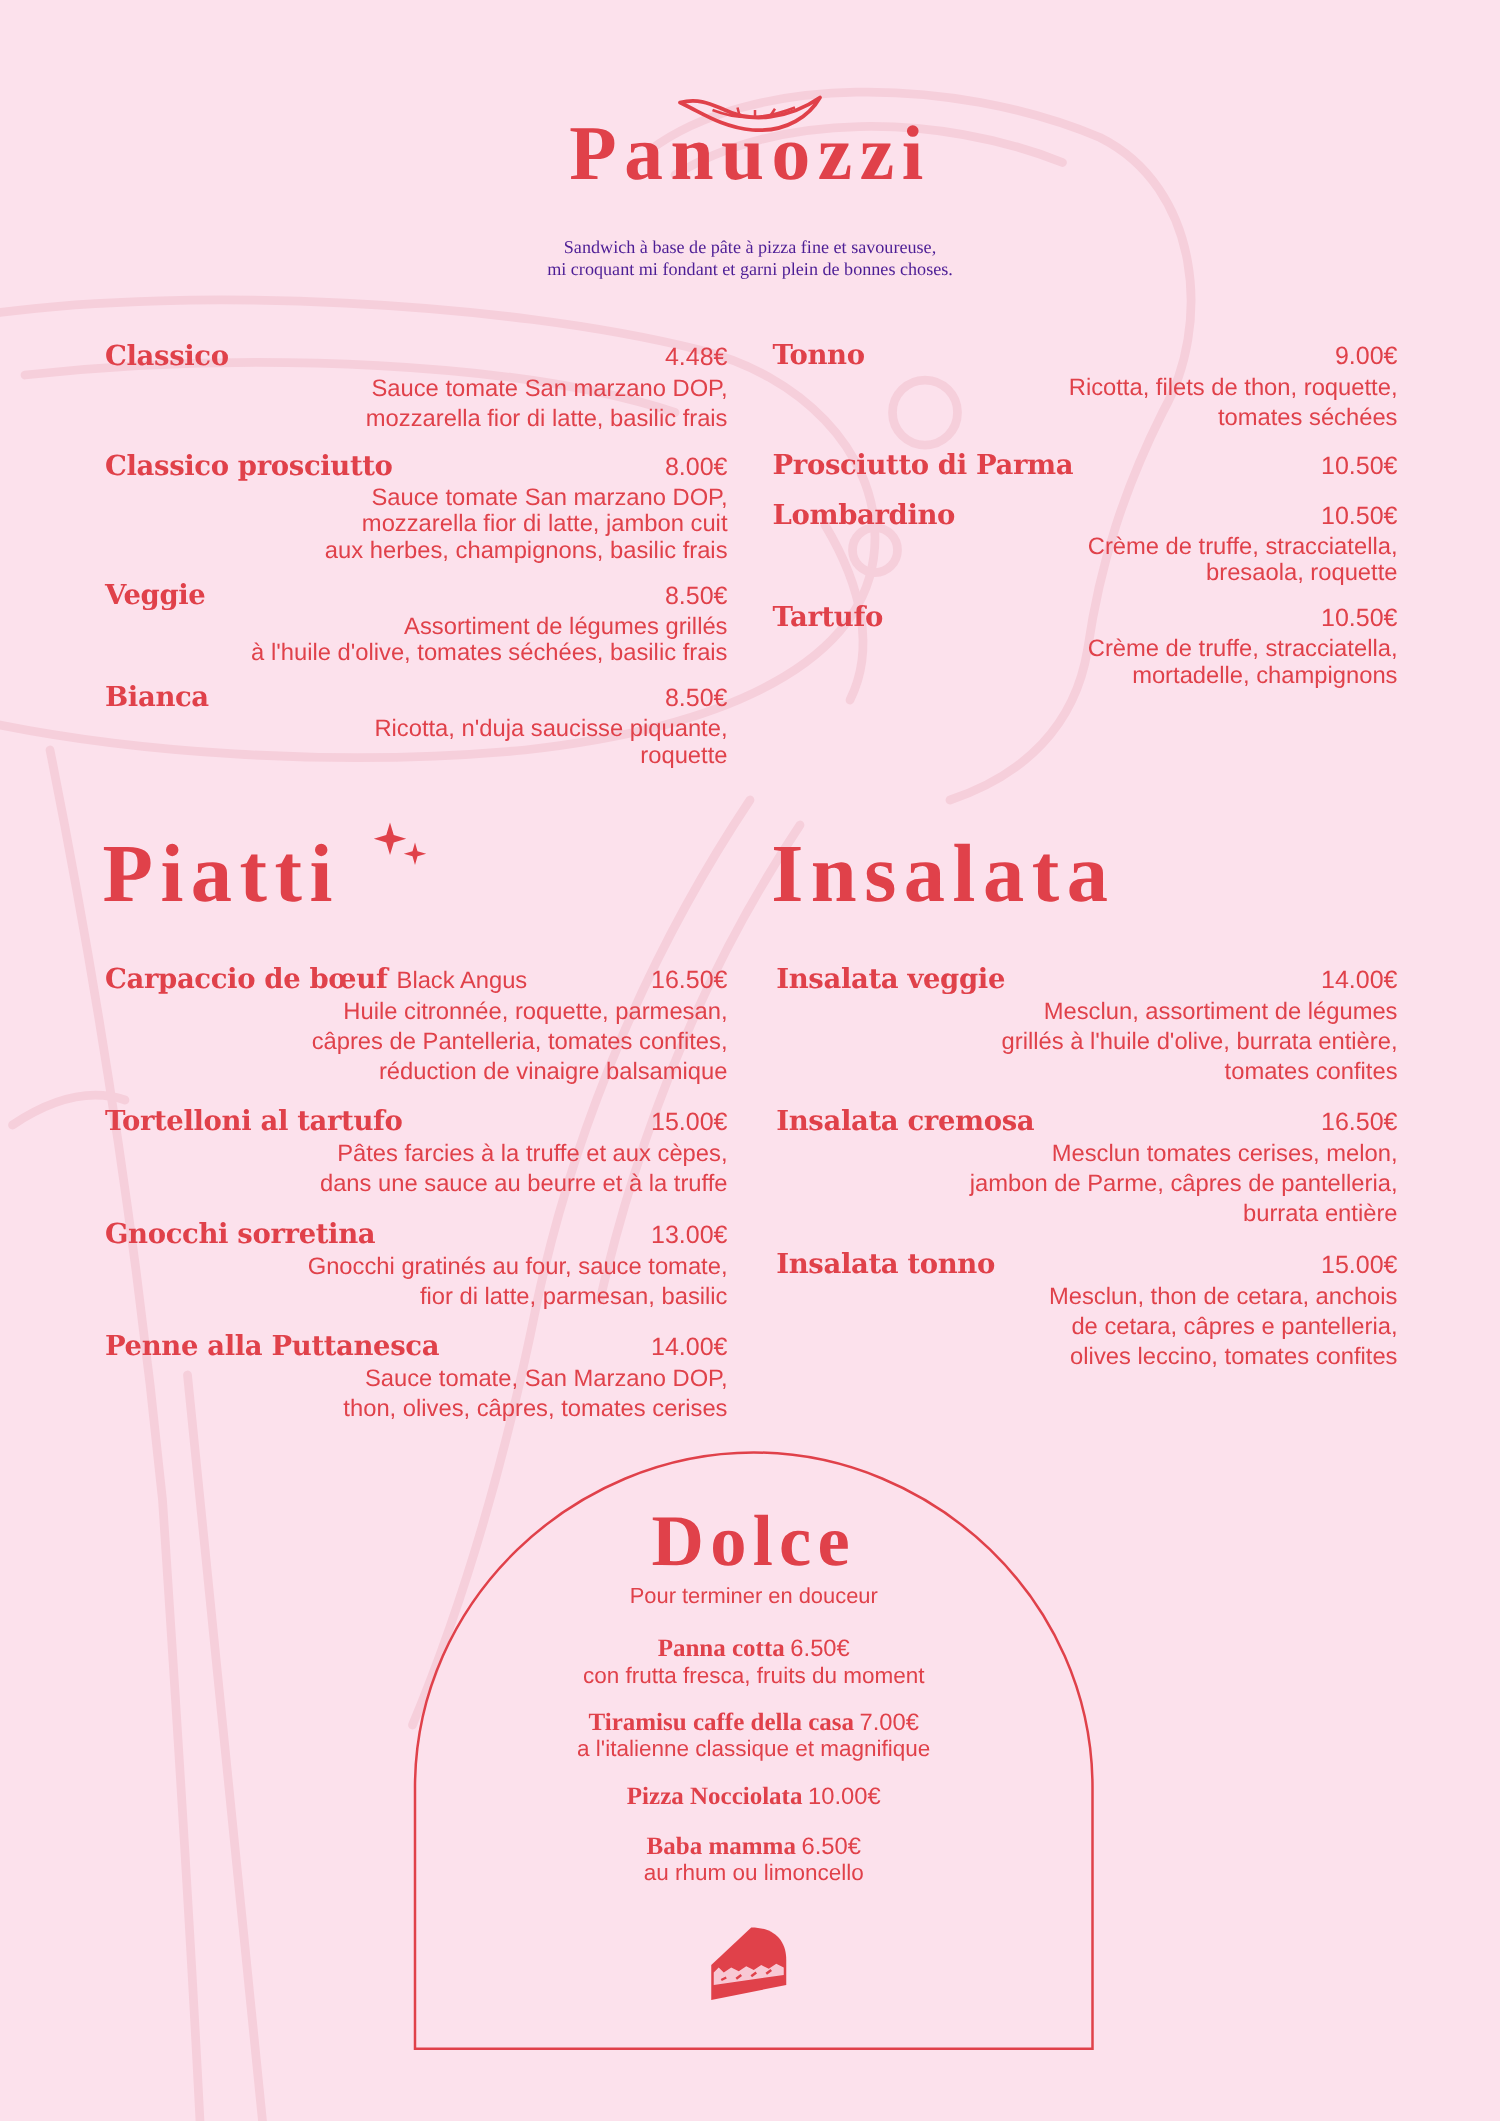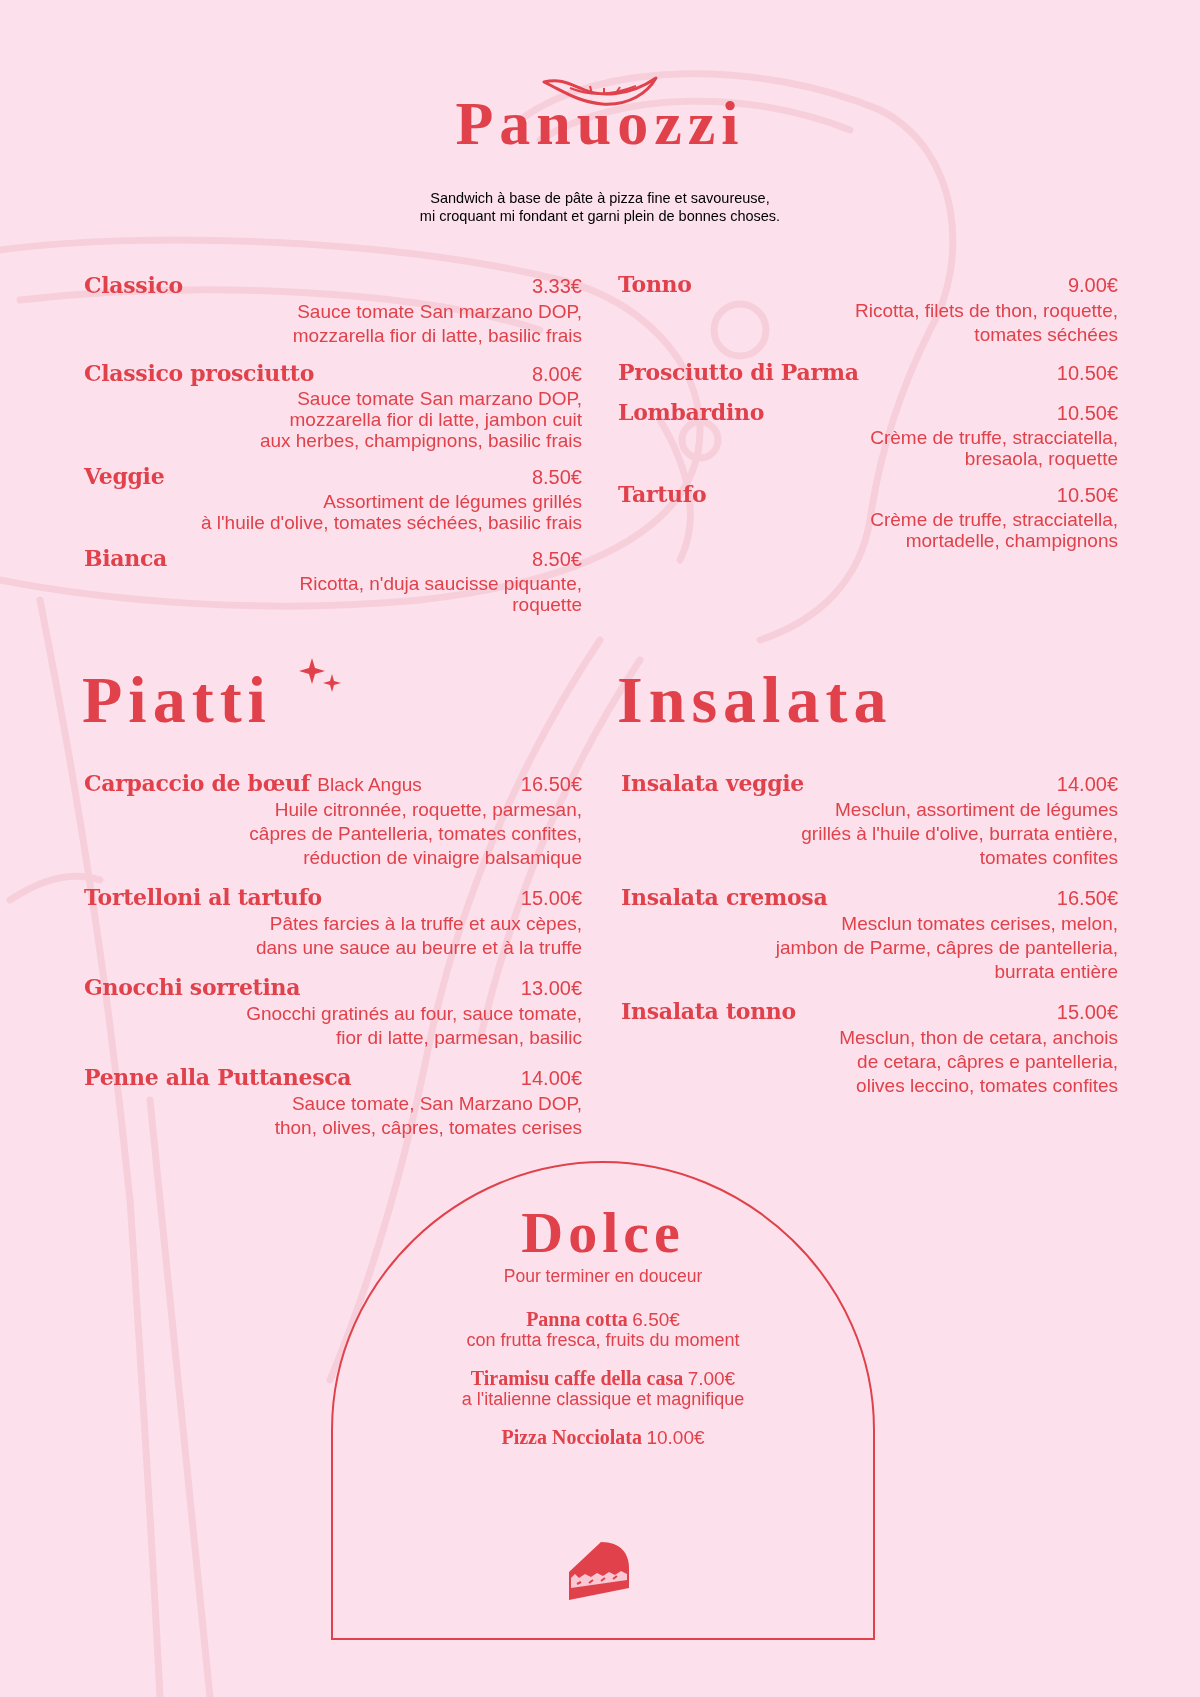--- a/index.html
+++ b/index.html
@@ -18,21 +18,21 @@
     position: absolute; margin: 0; font-weight: bold;
     letter-spacing: 6px; color: #e0414a;
     font-family: "Liberation Serif", "DejaVu Serif", serif;
   }
   #t-panuozzi { left: 0; width: 1200px; text-align: center; top: 88px; font-size: 62px; }
   #t-piatti { left: 82px; top: 662px; font-size: 66px; }
   #t-insalata { left: 617px; top: 662px; font-size: 66px; }
 
   .subtitle {
     position: absolute; left: 0; width: 1200px; top: 189px;
-    text-align: center; font-size: 14.5px; line-height: 18px; color: #000000;
+    text-align: center; font-size: 14.5px; line-height: 18px; color: #4c1d95; font-family: Liberation Serif, serif;
   }
 
   .col { position: absolute; }
   .item { position: relative; text-align: right; }
   .item-head { display: flex; justify-content: space-between; align-items: baseline; }
   .item-name {
     font-family: "DejaVu Serif", "Liberation Serif", serif;
     font-weight: bold; font-size: 22px; letter-spacing: -0.3px; line-height: 27px;
   }
   .item-name .extra {
@@ -100,21 +100,21 @@
 <h1 id="t-panuozzi" class="section-title">Panuozzi</h1>
 <div class="subtitle">
   <div>Sandwich à base de pâte à pizza fine et savoureuse,</div>
   <div>mi croquant mi fondant et garni plein de bonnes choses.</div>
 </div>
 
 <div id="pan-left" class="col">
   <div class="item">
     <div class="item-head">
         <span class="item-name">Classico</span>
-        <span class="item-price">3.33€</span>
+        <span class="item-price">4.48€</span>
       </div>
     <div class="item-desc loose">Sauce tomate San marzano DOP,
 mozzarella fior di latte, basilic frais</div>
   </div>
   <div class="item">
     <div class="item-head">
         <span class="item-name">Classico prosciutto</span>
         <span class="item-price">8.00€</span>
       </div>
     <div class="item-desc">Sauce tomate San marzano DOP,
@@ -258,20 +258,24 @@
       <div><span class="dolce-name">Panna cotta</span> <span class="dolce-price">6.50€</span></div>
       <div class="dolce-desc">con frutta fresca, fruits du moment</div>
     </div>
     <div class="dolce-item">
       <div><span class="dolce-name">Tiramisu caffe della casa</span> <span class="dolce-price">7.00€</span></div>
       <div class="dolce-desc">a l'italienne classique et magnifique</div>
     </div>
     <div class="dolce-item">
       <div><span class="dolce-name">Pizza Nocciolata</span> <span class="dolce-price">10.00€</span></div>
     </div>
+    <div class="dolce-item">
+      <div><span class="dolce-name">Baba mamma</span> <span class="dolce-price">6.50€</span></div>
+      <div class="dolce-desc">au rhum ou limoncello</div>
+    </div>
   </div>
 </div>
 
 <svg class="cake" viewBox="0 0 68 62">
   <path d="M2 32 L34 2 C54 2 62 14 62 28 L62 48 L2 60 Z" fill="#e0414a"></path>
   <path d="M4 38 L8 34 L12 38 L18 34 L24 37 L30 33 L36 36 L42 32 L48 35 L54 31 L60 34 L60 40 L4 48 Z" fill="#fce1ec" opacity="0.85"></path>
   <path d="M10 44 L14 42 M22 43 L26 40 M34 41 L38 38 M46 39 L50 36" stroke="#e0414a" stroke-width="2"></path>
 </svg>
 
 </body></html>

